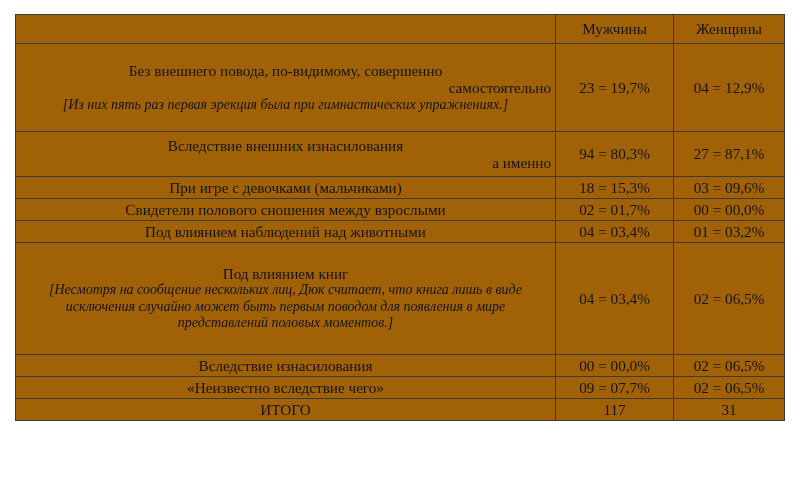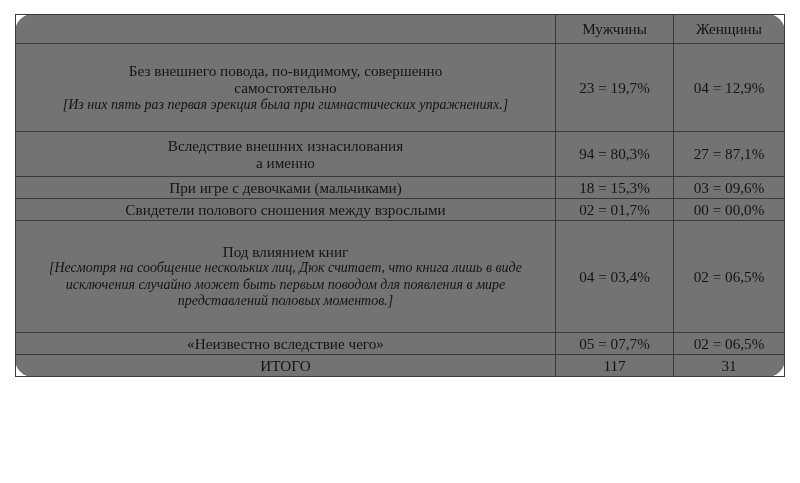--- a/index.html
+++ b/index.html
@@ -23,22 +23,21 @@
   .table-wrap {
     position: absolute;
     left: 15px;
     top: 14px;
     width: 769px;
   }
   table.stats {
     border-collapse: collapse;
     width: 769px;
     table-layout: fixed;
-    background: #737373;
-    border-radius: 18px;
+    background: #a16207;
   }
   table.stats td, table.stats th {
     border: 1.4px solid #3a3a3a;
     padding: 1px 4px;
     font-size: 15.2px;
     line-height: 1.14;
     text-align: center;
     vertical-align: middle;
     font-weight: normal;
     color: #141414;
@@ -61,21 +60,21 @@
     font-size: 15.4px;
     white-space: nowrap;
   }
   .note {
     font-style: italic;
     display: block;
     font-size: 14px;
     line-height: 1.18;
   }
   .main-line { display: block; }
-  .sub-line  { display: block; }
+  .sub-line  { display: block; text-align: right; }
   .total-row td {
     font-size: 15.4px;
   }
   .corner-cell { border-left: 1.4px solid #3a3a3a; }
   .r-tall1 { height: 88px; }
   .r-tall2 { height: 112px; font-family: Liberation Serif, serif; }
   .r-two   { height: 45px; }
   .r-one   { height: 22px; }
 </style>
 </head>
@@ -128,36 +127,50 @@
         </tr>
 
         <tr class="r-one">
           <td class="label-cell">
             <span class="main-line">Свидетели полового сношения между взрослыми</span>
           </td>
           <td class="num-cell">02 = 01,7%</td>
           <td class="num-cell">00 = 00,0%</td>
         </tr>
 
+        <tr class="r-one">
+          <td class="label-cell">
+            <span class="main-line">Под влиянием наблюдений над животными</span>
+          </td>
+          <td class="num-cell">04 = 03,4%</td>
+          <td class="num-cell">01 = 03,2%</td>
+        </tr>
 
         <tr class="r-tall2">
           <td class="label-cell">
             <span class="main-line">Под влиянием книг</span>
             <span class="note">[Несмотря на сообщение нескольких лиц, Дюк считает, что книга лишь в виде исключения случайно может быть первым поводом для появления в мире представлений половых моментов.]</span>
           </td>
           <td class="num-cell">04 = 03,4%</td>
           <td class="num-cell">02 = 06,5%</td>
         </tr>
 
+        <tr class="r-one">
+          <td class="label-cell">
+            <span class="main-line">Вследствие изнасилования</span>
+          </td>
+          <td class="num-cell">00 = 00,0%</td>
+          <td class="num-cell">02 = 06,5%</td>
+        </tr>
 
         <tr class="r-one">
           <td class="label-cell">
             <span class="main-line">«Неизвестно вследствие чего»</span>
           </td>
-          <td class="num-cell">05 = 07,7%</td>
+          <td class="num-cell">09 = 07,7%</td>
           <td class="num-cell">02 = 06,5%</td>
         </tr>
 
         <tr class="r-one total-row">
           <td>ИТОГО</td>
           <td class="num-cell">117</td>
           <td class="num-cell">31</td>
         </tr>
 
       </tbody>

